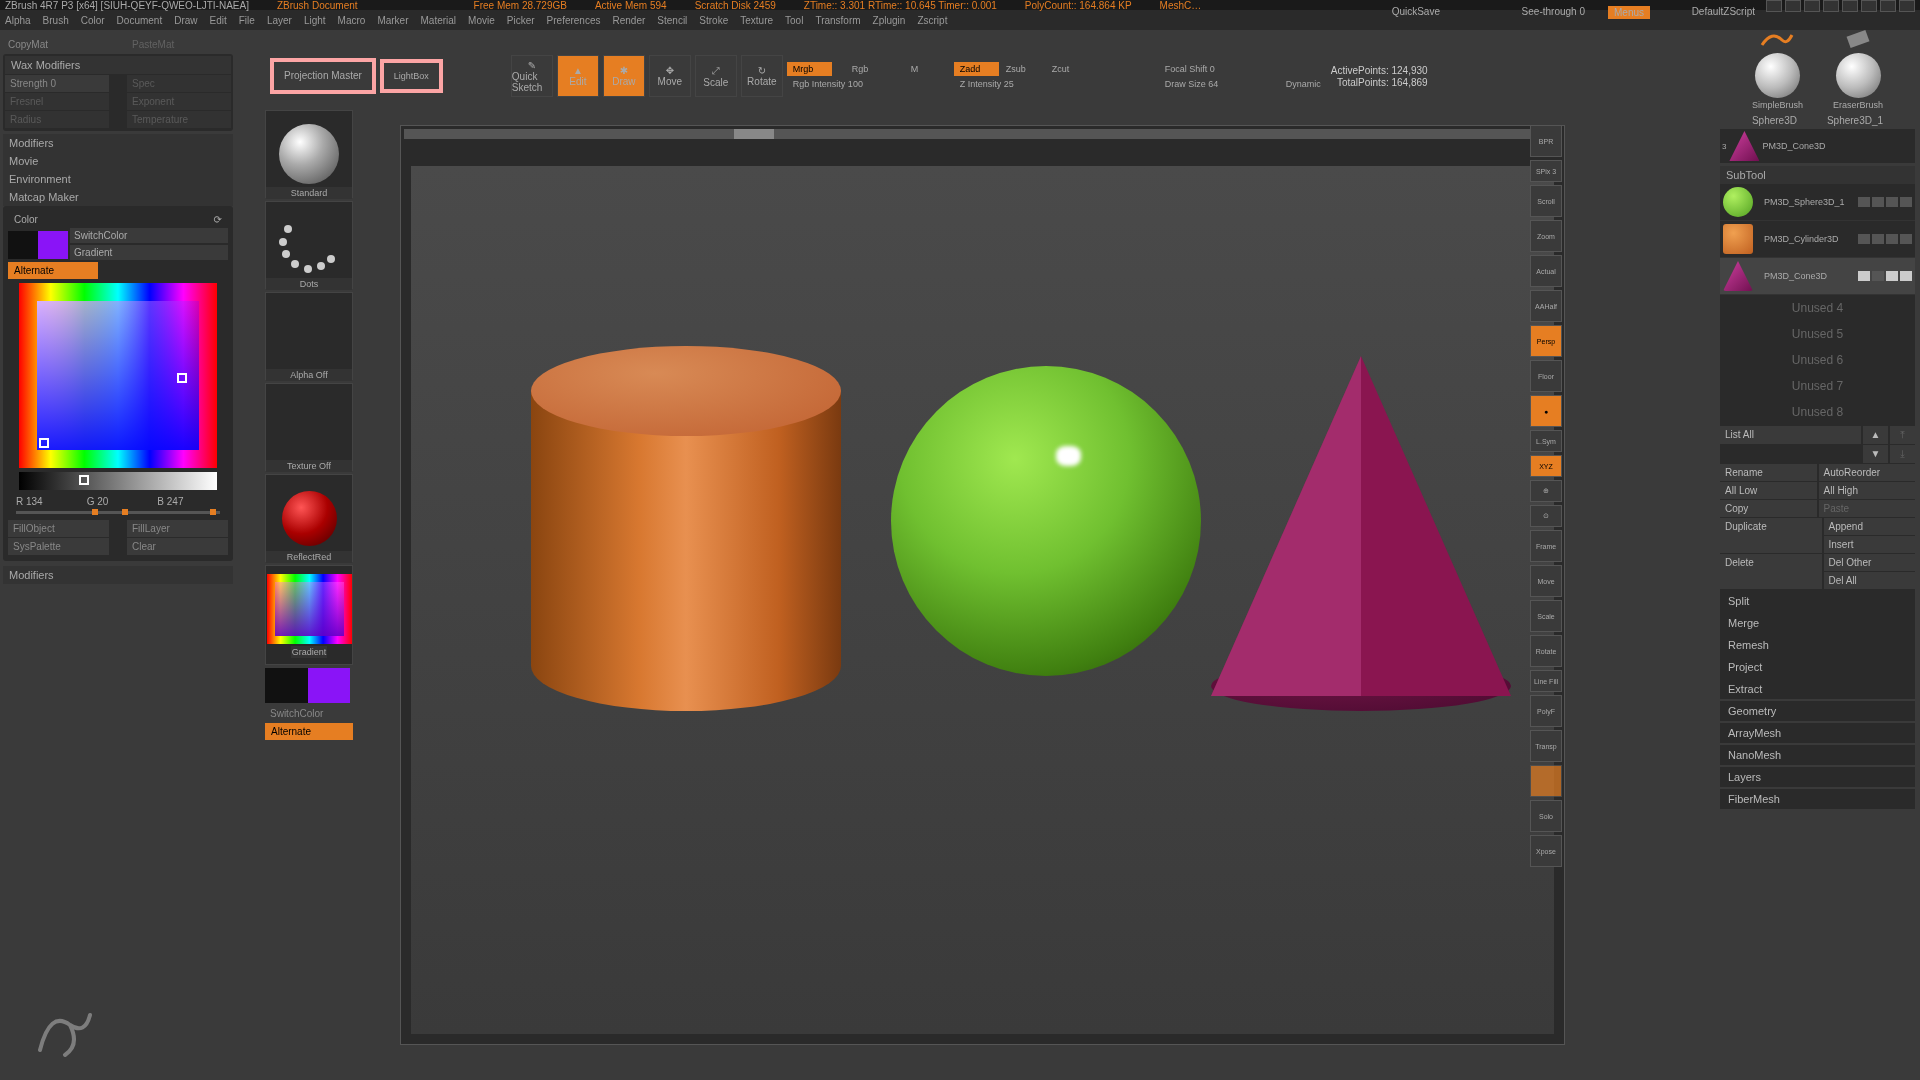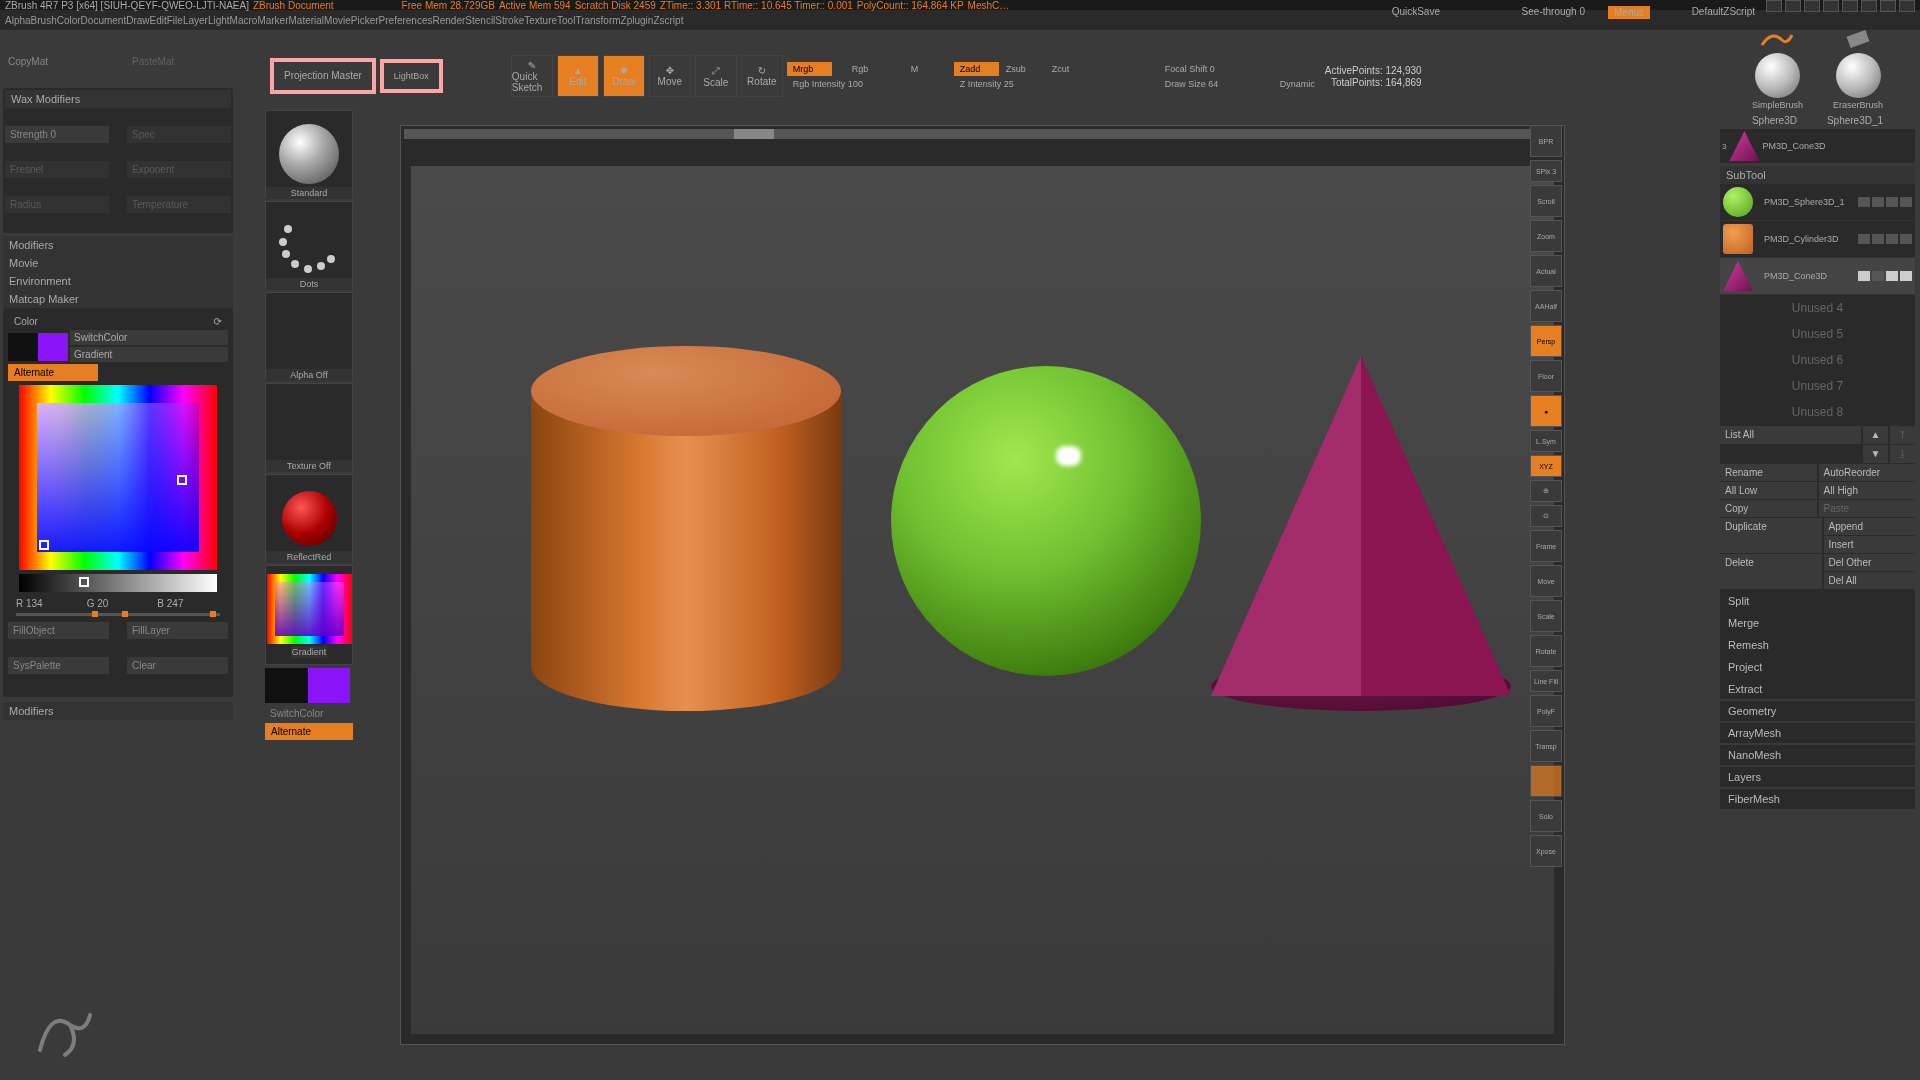--- a/index.html
+++ b/index.html
@@ -1,27 +1,27 @@
 <!DOCTYPE html>
 <html><head>
 <meta charset="utf-8">
 <style>
 *{margin:0;padding:0;box-sizing:border-box;font-family:Arial,sans-serif;font-size:10px;color:#aaa;user-select:none}
 body{background:#3a3a3a;width:1920px;height:1080px;overflow:hidden;position:relative}
 .titlebar{height:10px;background:#1a1a1a;display:flex;align-items:center;padding:0 5px;font-size:8px;color:#888}
-.titlebar span{margin-right:4px;white-space:nowrap}
-.menubar{height:20px;background:#2a2a2a;display:flex;align-items:center;padding:0 5px;}
+.titlebar span{margin-right:28px;white-space:nowrap}
+.menubar{height:20px;background:#2a2a2a;display:flex;align-items:center;padding:0 5px;gap:12px}
 .menubar .mitem{color:#999;cursor:pointer;font-size:10px}
 .topright{position:absolute;top:0;right:5px;display:flex;gap:3px}
 .topright div{width:16px;height:12px;background:#333;border:1px solid #555}
 .orange-txt{color:#e67e22!important}
 .leftpanel{position:absolute;left:3px;top:35px;width:230px}
 .section{background:#2a2a2a;margin-bottom:3px;border-radius:3px;padding:2px}
 .sechdr{background:#333;padding:3px 6px;color:#aaa;font-size:11px}
-.row{display:flex;gap:18px;margin:18px 0}
+.row{display:flex;gap:18px;margin:1px 0}
 .cell{background:#3a3a3a;padding:3px 5px;flex:1;font-size:10px;color:#888}
 .cell.dim{opacity:0.5}
 .slider-track{height:3px;background:#555;position:relative;margin-top:2px}
 .slider-thumb{position:absolute;width:6px;height:6px;background:#e67e22;top:-2px}
 .colorpanel{background:#2a2a2a;padding:5px;border-radius:3px}
 .colorhdr{padding:3px 6px;font-size:14px;color:#ccc;display:flex;justify-content:space-between}
 .swatches{display:flex;gap:0;margin:3px 0}
 .sw{width:30px;height:28px}
 .colorbtns{display:flex;flex-direction:column;gap:2px;flex:1;margin-left:2px}
 .cbtn{background:#3a3a3a;padding:2px 4px;font-size:10px}
@@ -293,21 +293,21 @@
     <div style="display:flex;gap:1px">
       <div class="tb-sm on">Zadd</div>
       <div class="tb-sm">Zsub</div>
       <div class="tb-sm dim">Zcut</div>
     </div>
     <div class="tb-sm" style="width:auto">Z Intensity 25</div>
   </div>
   <div style="width:60px"></div>
   <div class="tb-grp">
     <div class="tb-sm" style="width:140px">Focal Shift 0</div>
-    <div style="display:flex;gap:10px">
+    <div style="display:flex;gap:16px">
         <div class="tb-sm" style="width:105px">Draw Size  64</div>
         <div class="tb-sm">Dynamic</div>
       </div>
   </div>
   <div class="tb-grp" style="text-align:right">
     <div style="color:#ccc">ActivePoints:  124,930</div>
     <div style="color:#ccc">TotalPoints:  164,869</div>
   </div>
 </div>
 

